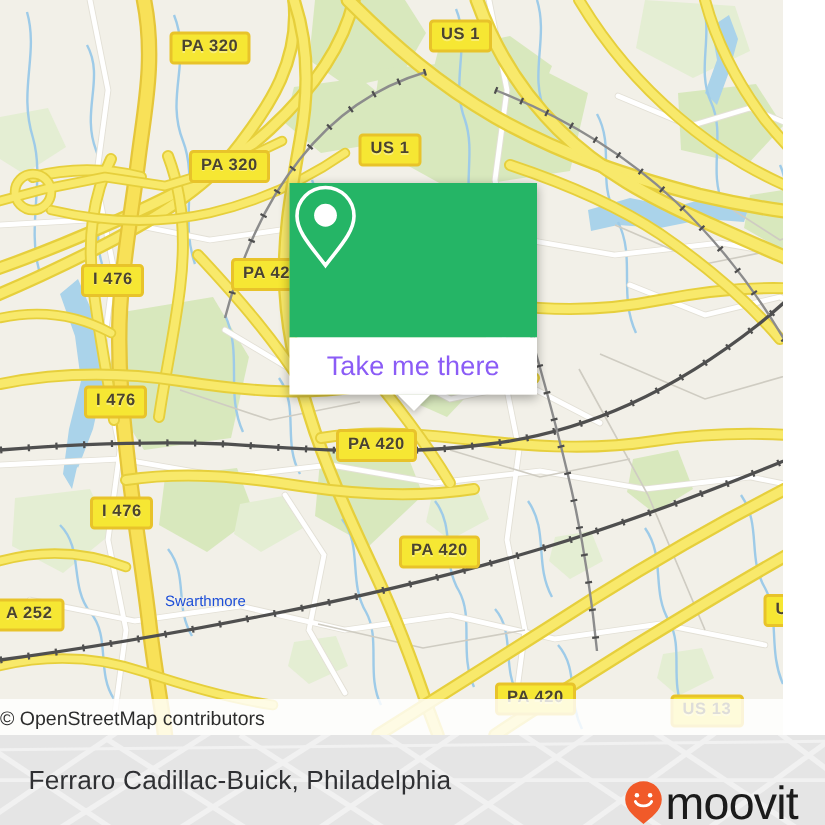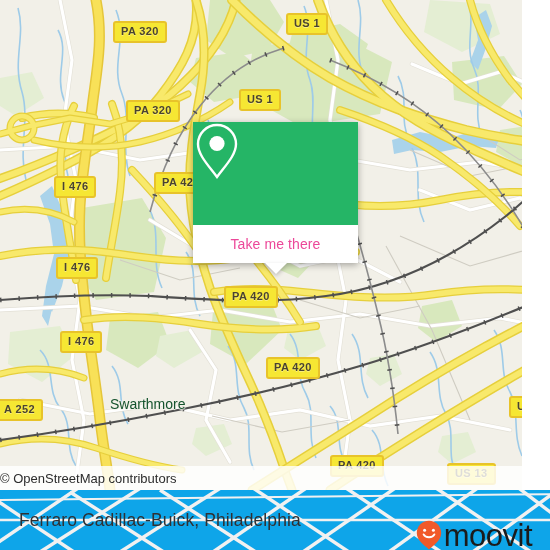--- a/index.html
+++ b/index.html
@@ -31,22 +31,22 @@
     line-height:1;
     padding:3px 6px 4px 6px;
     white-space:nowrap;
     box-sizing:border-box;
     text-shadow:0 1px 0 rgba(255,255,255,.35);
   }
 
   
   .place-label{
     position:absolute;
-    color:#14532d;
-    font-size:14px;
+    color:#1d4ed8;
+    font-size:10px;
     white-space:nowrap;
     text-shadow:
        1px 0 1px #f2f0e8, -1px 0 1px #f2f0e8,
        0 1px 1px #f2f0e8, 0 -1px 1px #f2f0e8;
   }
 
   
   #card{
     position:absolute;
     left:193px;top:122px;width:165px;height:141px;
@@ -58,21 +58,21 @@
     position:absolute;left:0;top:0;width:100%;height:103px;
     background:#25b566;
     display:flex;align-items:center;justify-content:center;
   }
   #card-bottom{
     position:absolute;left:0;top:103px;width:100%;height:38px;
     background:#ffffff;
     display:flex;align-items:center;justify-content:center;
   }
   #card-label{
-    color:#ec4899;font-size:14px;letter-spacing:.1px;
+    color:#8b5cf6;font-size:18px;letter-spacing:.1px;
   }
   #card-tail{
     position:absolute;left:50%;top:141px;
     margin-left:-11px;
     width:0;height:0;
     border-left:11px solid transparent;
     border-right:11px solid transparent;
     border-top:11px solid #ffffff;
     filter:drop-shadow(0 2px 2px rgba(0,0,0,.22));
   }
@@ -82,21 +82,21 @@
     position:absolute;left:0;top:466px;width:550px;height:24px;
     background:rgba(255,255,255,.82);
     display:flex;align-items:center;
     box-sizing:border-box;
   }
   #attrib span{font-size:13px;color:#2c2c2c;}
 
   
   #footer{
     position:absolute;left:0;top:490px;width:550px;height:60px;
-    background:#0ea5e9;
+    background:#e5e5e5;
     overflow:hidden;
   }
   #footer-watermark{
     position:absolute;left:0;top:0;width:550px;height:60px;opacity:1;
   }
   #footer-title{
     position:absolute;left:19px;top:0;height:60px;
     display:flex;align-items:center;
     font-size:17.5px;color:#2f3033;letter-spacing:.1px;
     white-space:nowrap;

